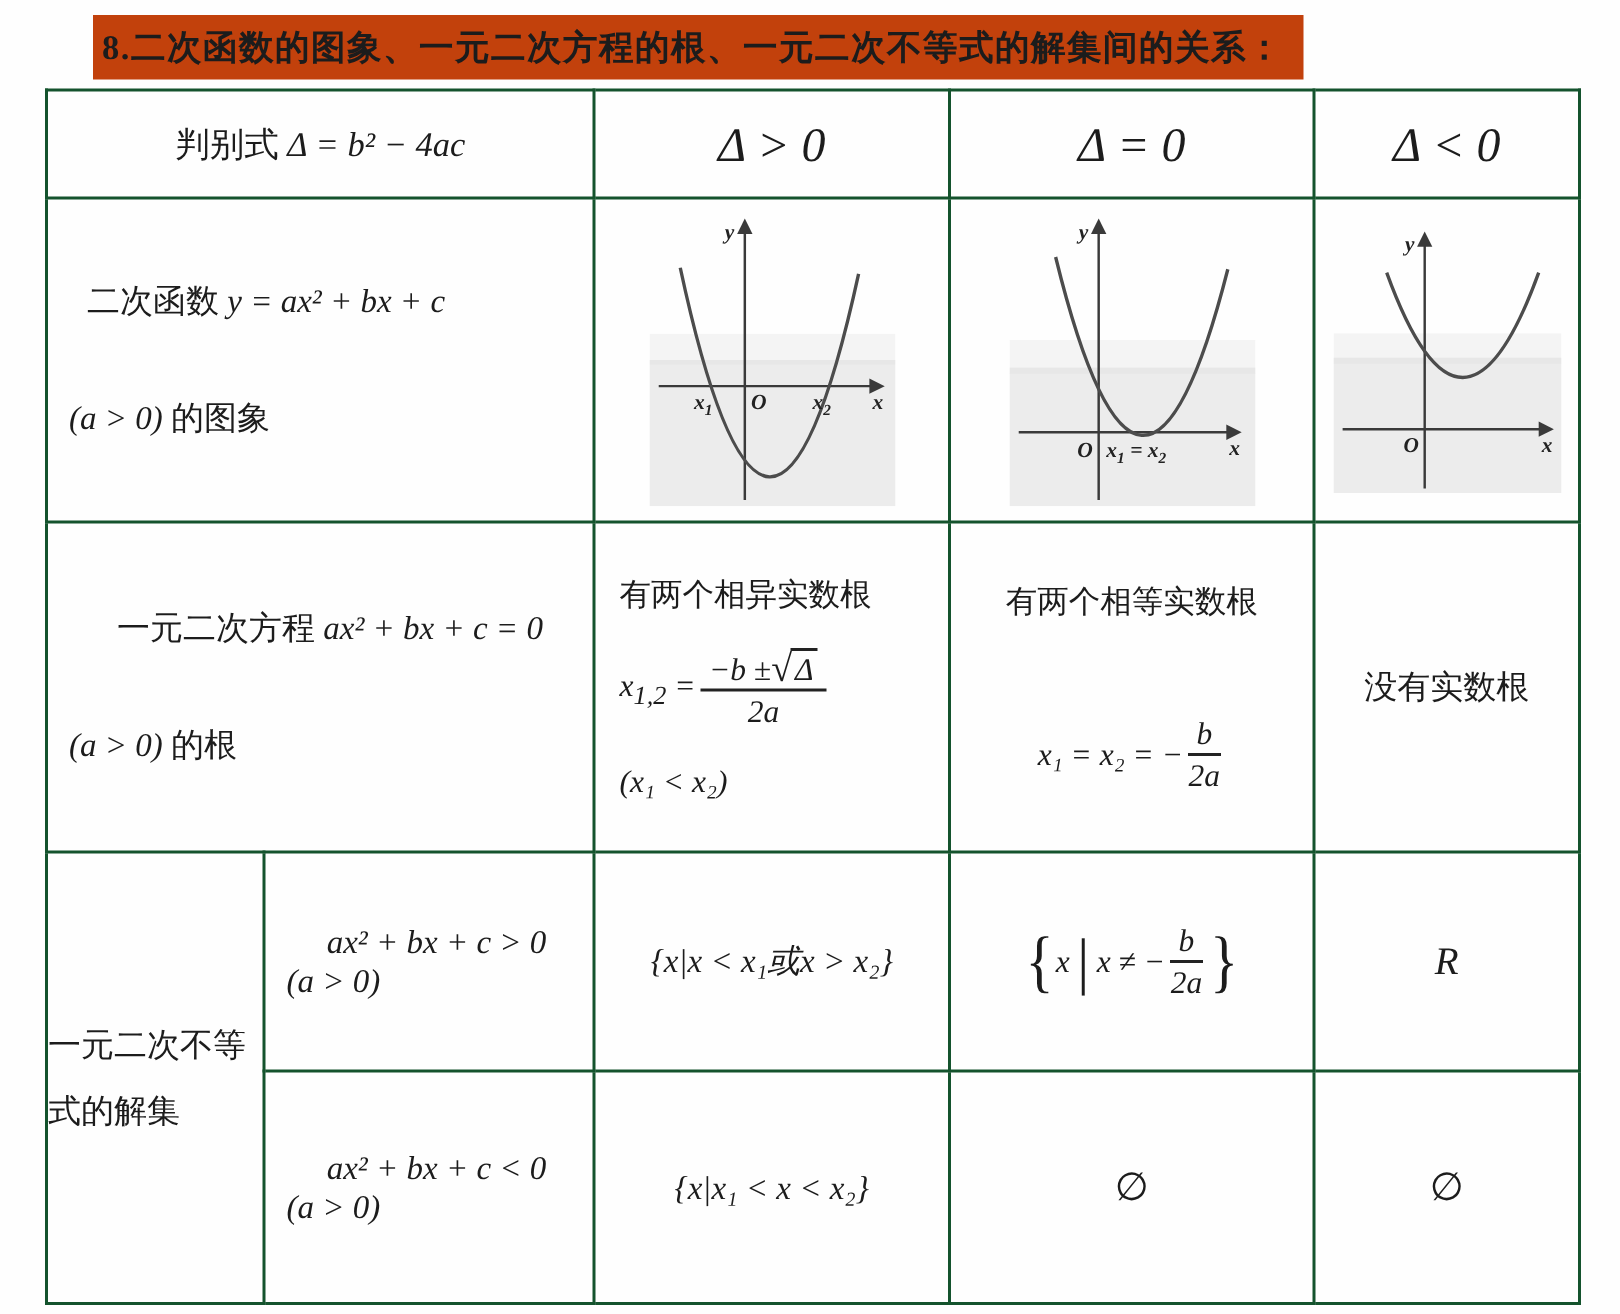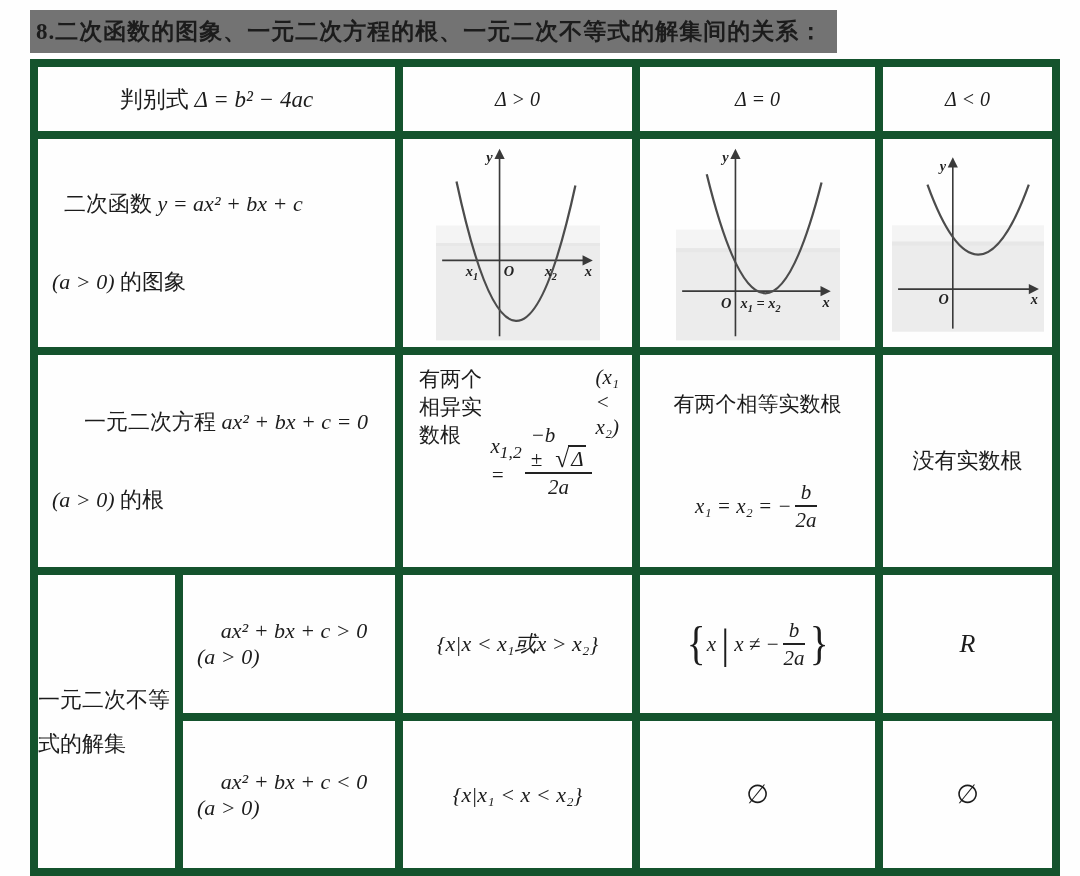--- a/index.html
+++ b/index.html
@@ -9,72 +9,73 @@
     width: 1080px;
     height: 876px;
     background: #fefefe;
     padding: 10px 0 0 30px;
     font-family: "Liberation Serif", "DejaVu Serif", serif;
     color: #1c1c1c;
     overflow: hidden;
   }
   .doc-title {
     display: inline-block;
-    background: #737373;
+    background: #c2410c;
     font-size: 23px;
     font-weight: bold;
     letter-spacing: 1px;
     padding: 6px 14px 6px 6px;
     margin-bottom: 6px;
     font-family: "Liberation Serif", "DejaVu Serif", serif;
+    margin-left: 32px;
   }
   table.rel-table {
     table-layout: fixed;
     width: 1022px;
     border-collapse: collapse;
   }
   table.rel-table td {
-    border: 8px solid #14532d;
+    border: 2px solid #14532d;
     vertical-align: middle;
     padding: 0;
   }
   .r-header td { height: 72px; }
   .r-graphs td { height: 216px; }
   .r-roots  td { height: 220px; }
   .r-ineq1  td { height: 146px; }
   .r-ineq2  td { height: 155px; border-radius: 20px; }
 
   .center { text-align: center; }
   .math {
     font-family: "Liberation Serif", "DejaVu Serif", serif;
     font-style: italic;
   }
   .cn {
     font-style: normal;
     font-family: "Liberation Serif", "DejaVu Serif", serif;
   }
   .hdr-cell { font-size: 23px; }
-  .hdr-delta { font-size: 20px; }
+  .hdr-delta { font-size: 32px; }
 
   .two-line-cell {
     display: flex;
     flex-direction: column;
     justify-content: center;
     gap: 48px;
     padding-left: 14px;
     font-size: 22px;
   }
   .two-line-cell .l1 { padding-left: 12px; }
   .two-line-cell.roots-label .l1 { padding-left: 32px; }
 
   .graph-wrap { display: flex; justify-content: center; align-items: center; }
 
   .roots-cell {
     display: flex;
-    flex-direction: row;
+    flex-direction: column;
     justify-content: space-evenly;
     padding: 10px 6px 10px 16px;
     font-size: 21px;
     height: 100%;
   }
   .roots-cell .desc { font-size: 21px; }
   .roots-eq { display: inline-flex; align-items: center; }
 
   .frac {
     display: inline-flex;

